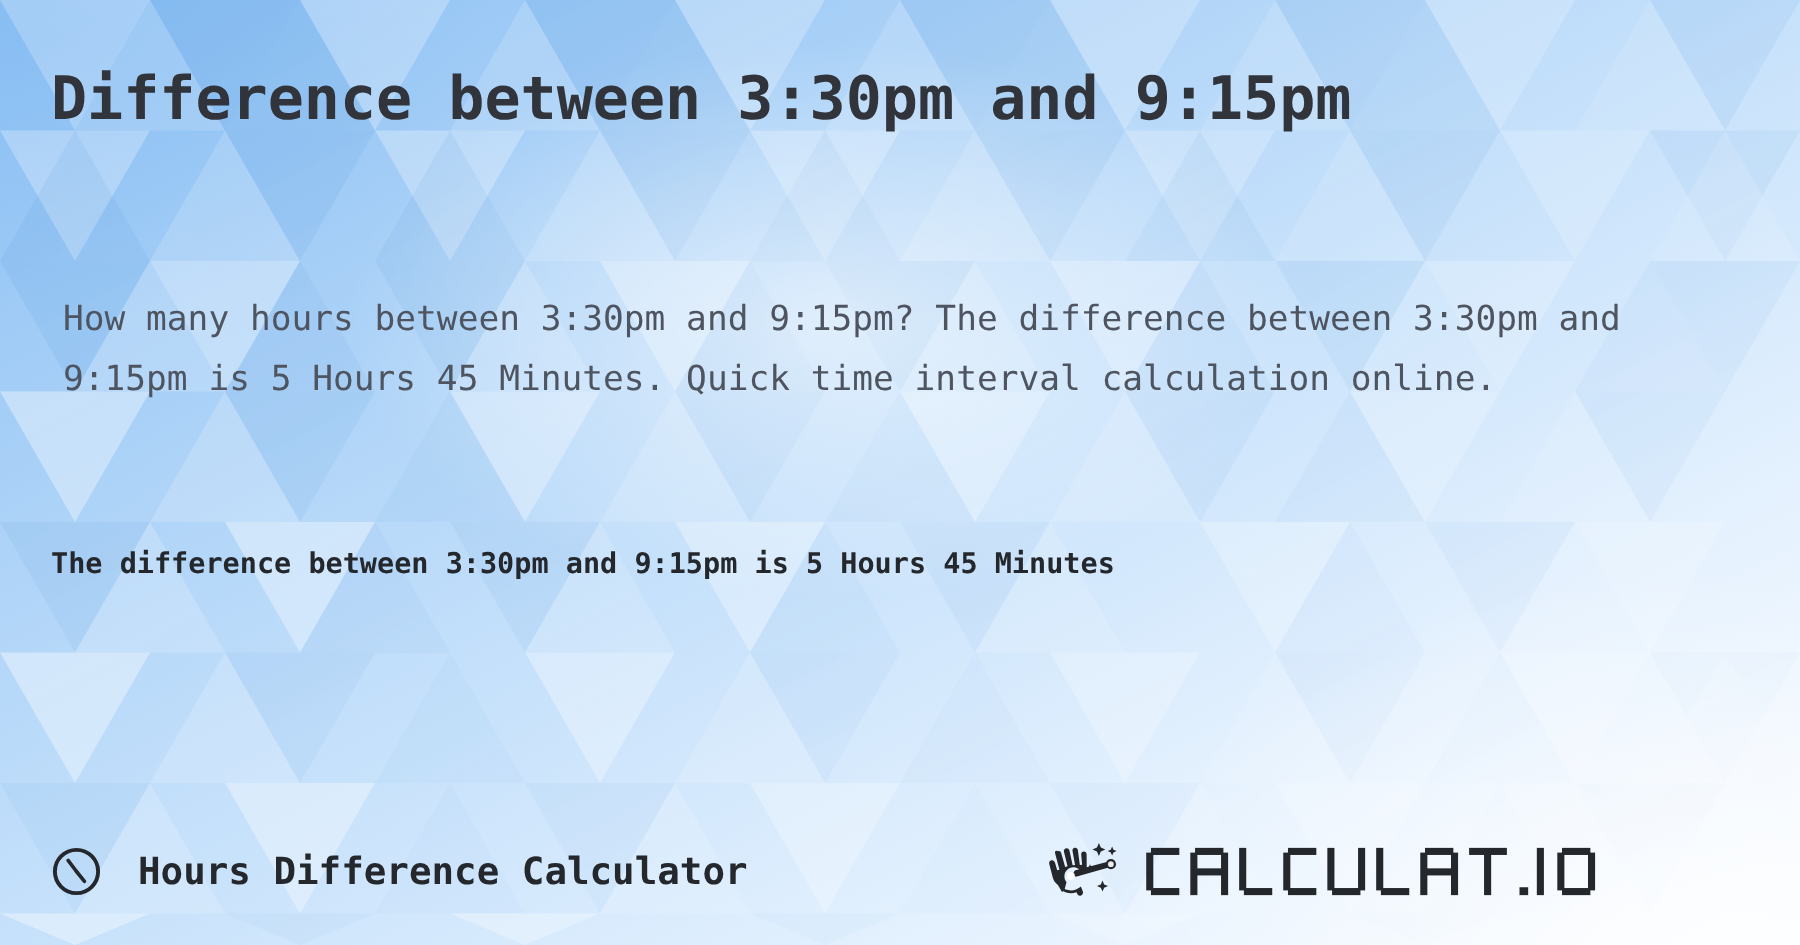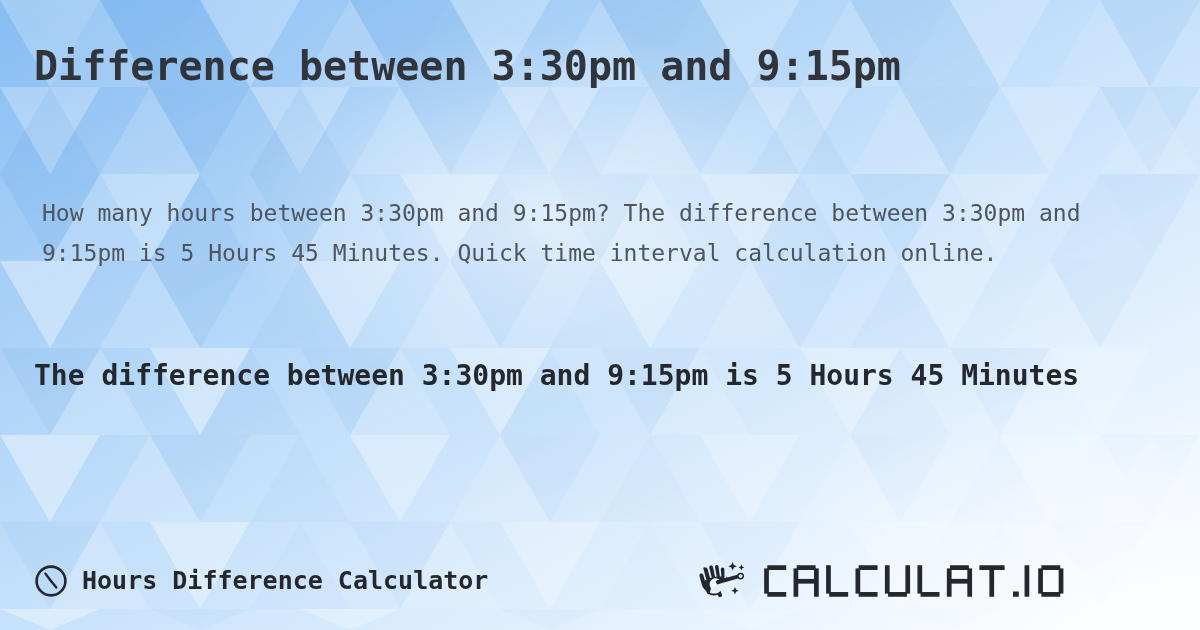--- a/index.html
+++ b/index.html
@@ -76,41 +76,41 @@
   }
 
   .result-heading {
     margin: 0;
     position: absolute;
     left: 34px;
     top: 352px;
     width: 1120px;
     font-family: "DejaVu Sans Mono", "Liberation Mono", monospace;
     font-weight: bold;
-    font-size: 28px;
+    font-size: 19px;
     line-height: 48px;
     color: #24272c;
   }
 
   
   .footer {
     position: absolute;
     left: 34px;
     right: 20px;
     bottom: 22px;
     height: 54px;
     display: flex;
     align-items: center;
     justify-content: space-between;
   }
 
   .footer-left {
     display: flex;
     align-items: center;
-    gap: 14px;
+    gap: 24px;
   }
 
   .clock-icon {
     display: block;
     width: 34px;
     height: 34px;
     flex: 0 0 34px;
   }
 
   .footer-label {

